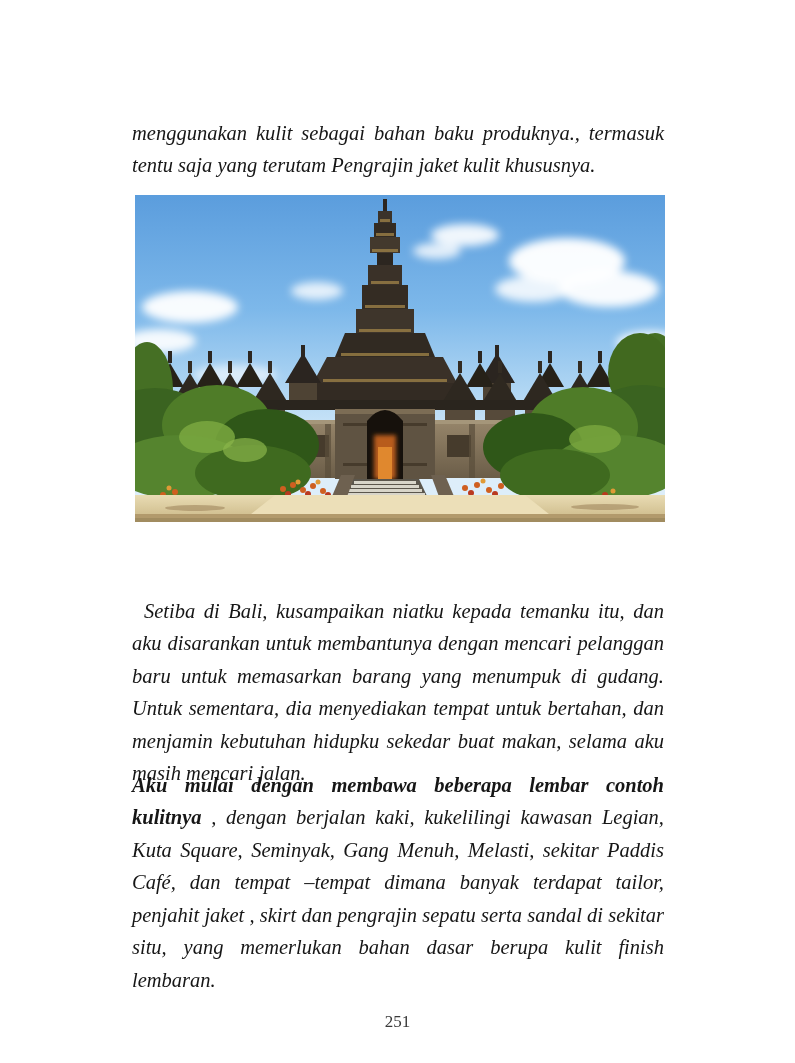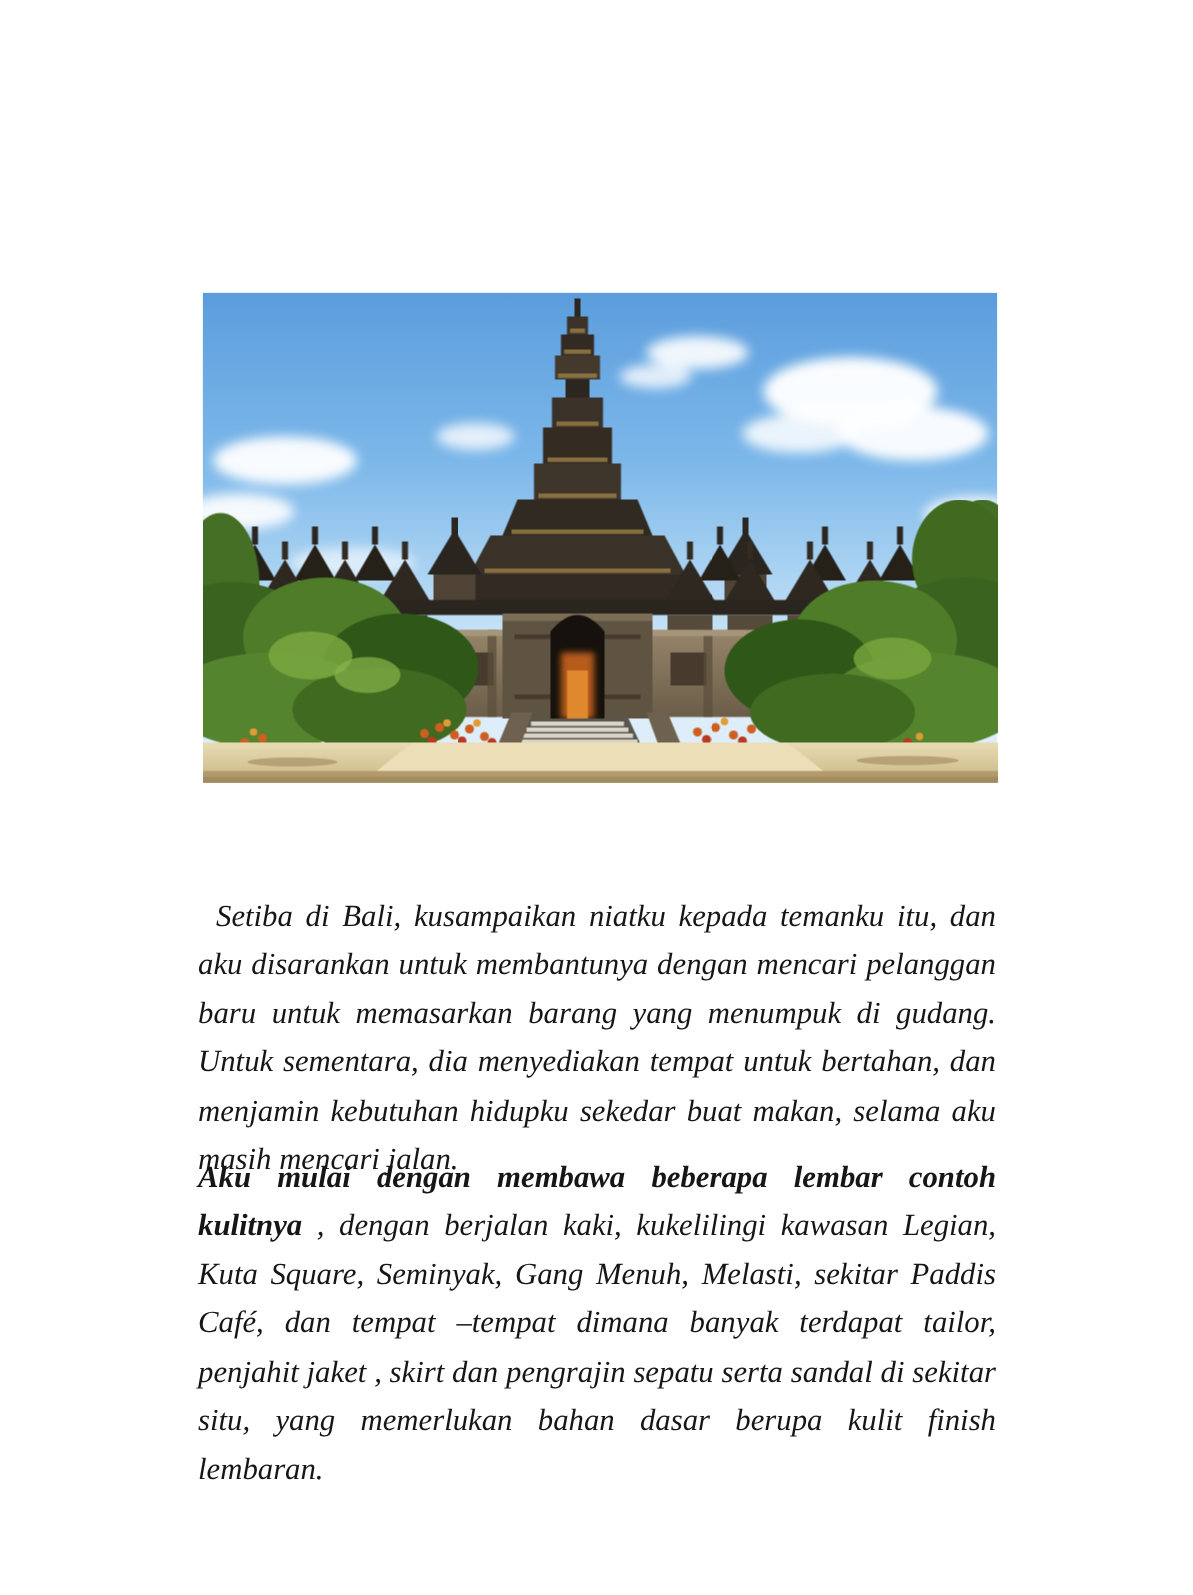--- a/index.html
+++ b/index.html
@@ -40,20 +40,21 @@
     font-size: 17px;
     color: #3a3a3a;
     font-style: normal;
   }
 </style>
 </head>
 <body>
 
 <div class="page">
 
+  <p class="para" id="para1">menggunakan kulit sebagai bahan baku produknya., termasuk tentu saja yang terutam Pengrajin jaket kulit khususnya.</p>
 
   <figure class="photo" role="img" aria-label="Bajra Sandhi monument in Denpasar, Bali: dark carved stone tower with tiered spire, rows of pagoda-roofed shrines on both wings, central staircase and doorway, green shrubs and flowers, pale stone forecourt, blue sky with white clouds">
     <svg viewBox="0 0 530 327" preserveAspectRatio="none">
       <defs>
         <linearGradient id="sky" x1="0" y1="0" x2="0" y2="1">
           <stop offset="0" stop-color="#5b9ddd"></stop>
           <stop offset="0.35" stop-color="#7db8ea"></stop>
           <stop offset="0.62" stop-color="#b5d9f4"></stop>
           <stop offset="0.8" stop-color="#ddeefa"></stop>
         </linearGradient>
@@ -287,14 +288,15 @@
         <ellipse cx="60" cy="313" rx="30" ry="3" fill="#a89067" opacity="0.7"></ellipse>
         <ellipse cx="470" cy="312" rx="34" ry="3" fill="#a89067" opacity="0.7"></ellipse>
       </g>
     </svg>
   </figure>
 
   <p class="para" id="para2">Setiba di Bali, kusampaikan niatku kepada temanku itu, dan aku disarankan untuk membantunya dengan mencari pelanggan baru untuk memasarkan barang yang menumpuk di gudang. Untuk sementara, dia menyediakan tempat untuk bertahan, dan menjamin kebutuhan hidupku sekedar buat makan, selama aku masih mencari jalan.</p>
 
   <p class="para" id="para3"><span class="bold-lead">Aku mulai dengan membawa beberapa lembar contoh kulitnya</span><span> , dengan berjalan kaki, kukelilingi kawasan Legian, Kuta Square, Seminyak, Gang Menuh, Melasti, sekitar Paddis Café, dan tempat –tempat dimana banyak terdapat tailor, penjahit jaket , skirt dan pengrajin sepatu serta sandal di sekitar situ, yang memerlukan bahan dasar berupa kulit finish lembaran.</span></p>
 
+  <div class="page-number">251</div>
 
 </div>
 
 </body></html>

